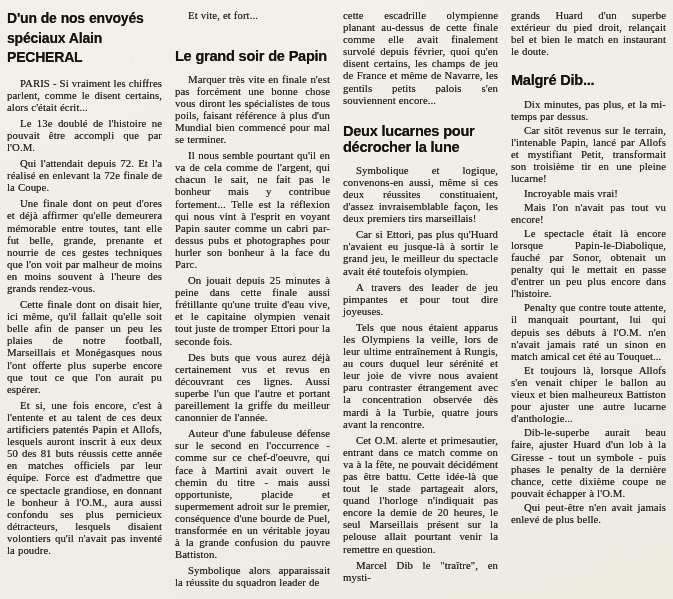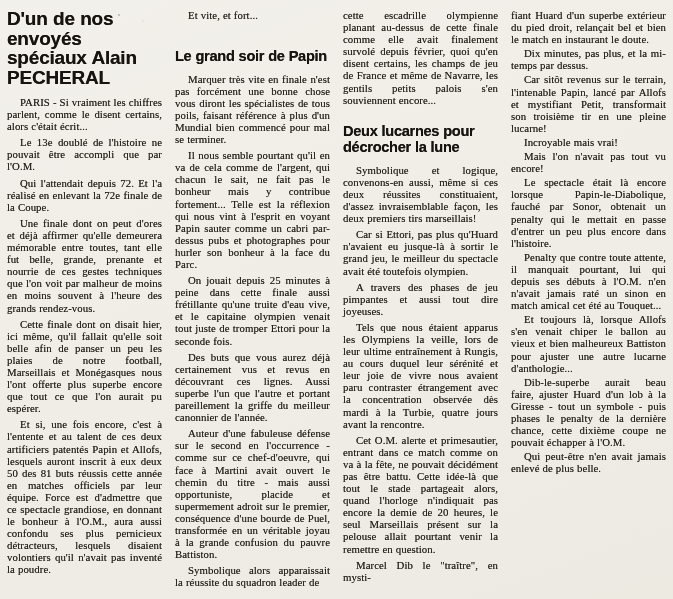--- a/index.html
+++ b/index.html
@@ -48,21 +48,21 @@
     word-spacing: 0.3px;
     hyphens: auto;
     text-shadow: 0 0 0.4px rgba(35,30,24,0.65);
   }
   .col p { margin: 0 0 4px 0; text-indent: 13px; }
   .col p.cont { text-indent: 0; }
   .col-4 p { margin-bottom: 2px; }
   h1.byline {
     font-family: "Liberation Sans", "DejaVu Sans", sans-serif;
     font-weight: bold;
-    font-size: 19px;
+    font-size: 14px;
     line-height: 19.5px;
     letter-spacing: -0.2px;
     margin: 0 0 9px 0;
     text-align: left;
     color: #171310;
     text-shadow: 0 0 0.5px rgba(20,16,12,0.8);
   }
   h2.subhead {
     font-family: "Liberation Sans", "DejaVu Sans", sans-serif;
     font-weight: bold;
@@ -103,28 +103,29 @@
     <p>Des buts que vous aurez déjà certainement vus et revus en découvrant ces lignes. Aussi superbe l'un que l'autre et portant pareillement la griffe du meilleur canonnier de l'année.</p>
     <p>Auteur d'une fabuleuse défense sur le second en l'occurrence - comme sur ce chef-d'oeuvre, qui face à Martini avait ouvert le chemin du titre - mais aussi opportuniste, placide et supermement adroit sur le premier, conséquence d'une bourde de Puel, transformée en un véritable joyau à la grande confusion du pauvre Battiston.</p>
     <p>Symbolique alors apparaissait la réussite du squadron leader de</p>
   </div>
 
   <div class="col col-3">
     <p class="cont">cette escadrille olympienne planant au-dessus de cette finale comme elle avait finalement survolé depuis février, quoi qu'en disent certains, les champs de jeu de France et même de Navarre, les gentils petits palois s'en souviennent encore...</p>
     <h2 class="subhead">Deux lucarnes pour décrocher la lune</h2>
     <p>Symbolique et logique, convenons-en aussi, même si ces deux réussites constituaient, d'assez invraisemblable façon, les deux premiers tirs marseillais!</p>
     <p>Car si Ettori, pas plus qu'Huard n'avaient eu jusque-là à sortir le grand jeu, le meilleur du spectacle avait été toutefois olympien.</p>
-    <p>A travers des phases de jeu pimpantes et aussi tout dire joyeuses.</p>
+    <p>A travers des leader de jeu pimpantes et pour tout dire joyeuses.</p>
     <p>Tels que nous étaient apparus les Olympiens la veille, lors de leur ultime entraînement à Rungis, au cours duquel leur sérénité et leur joie de vivre nous avaient paru contraster étrangement avec la concentration observée dès mardi à la Turbie, quatre jours avant la rencontre.</p>
     <p>Cet O.M. alerte et primesautier, entrant dans ce match comme on va à la fête, ne pouvait décidément pas être battu. Cette idée-là que tout le stade partageait alors, quand l'horloge n'indiquait pas encore la demie de 20 heures, le seul Marseillais présent sur la pelouse allait pourtant venir la remettre en question.</p>
     <p>Marcel Dib le "traître", en mysti-</p>
   </div>
 
   <div class="col col-4">
-    <p class="cont">fiant Huard d'un superbe extérieur du pied droit, relançait bel et bien le match en instaurant le doute.</p>
+    <p class="cont">grands Huard d'un superbe extérieur du pied droit, relançait bel et bien le match en instaurant le doute.</p>
+    <h2 class="subhead">Malgré Dib...</h2>
     <p>Dix minutes, pas plus, et la mi-temps par dessus.</p>
     <p>Car sitôt revenus sur le terrain, l'intenable Papin, lancé par Allofs et mystifiant Petit, transformait son troisième tir en une pleine lucarne!</p>
     <p>Incroyable mais vrai!</p>
     <p>Mais l'on n'avait pas tout vu encore!</p>
     <p>Le spectacle était là encore lorsque Papin-le-Diabolique, fauché par Sonor, obtenait un penalty qui le mettait en passe d'entrer un peu plus encore dans l'histoire.</p>
     <p>Penalty que contre toute attente, il manquait pourtant, lui qui depuis ses débuts à l'O.M. n'en n'avait jamais raté un sinon en match amical cet été au Touquet...</p>
     <p>Et toujours là, lorsque Allofs s'en venait chiper le ballon au vieux et bien malheureux Battiston pour ajuster une autre lucarne d'anthologie...</p>
     <p>Dib-le-superbe aurait beau faire, ajuster Huard d'un lob à la Giresse - tout un symbole - puis phases le penalty de la dernière chance, cette dixième coupe ne pouvait échapper à l'O.M.</p>
     <p>Qui peut-être n'en avait jamais enlevé de plus belle.</p>
   </div>

